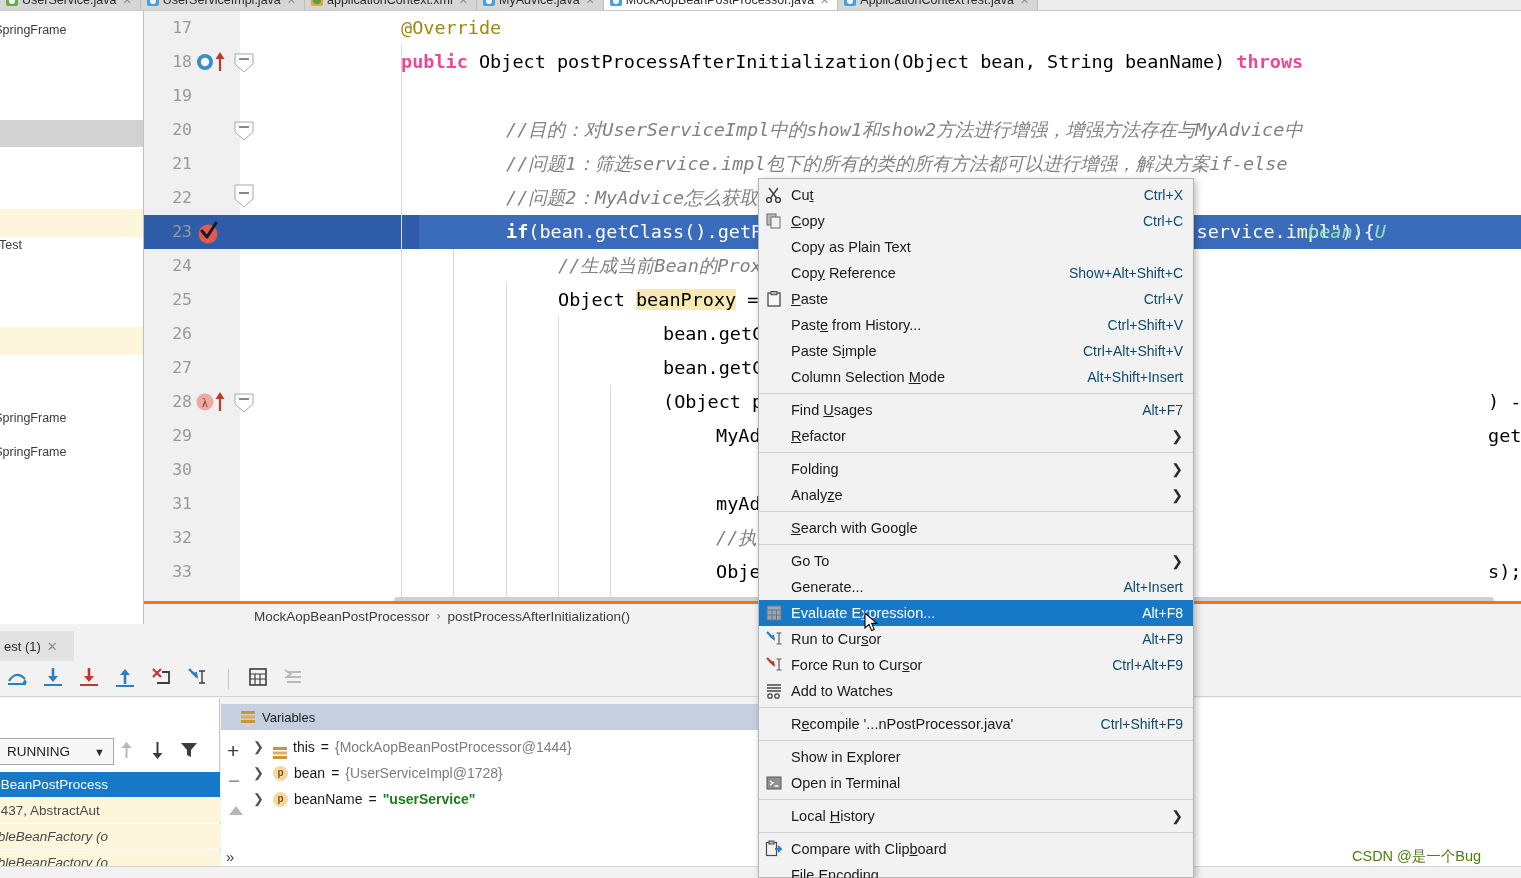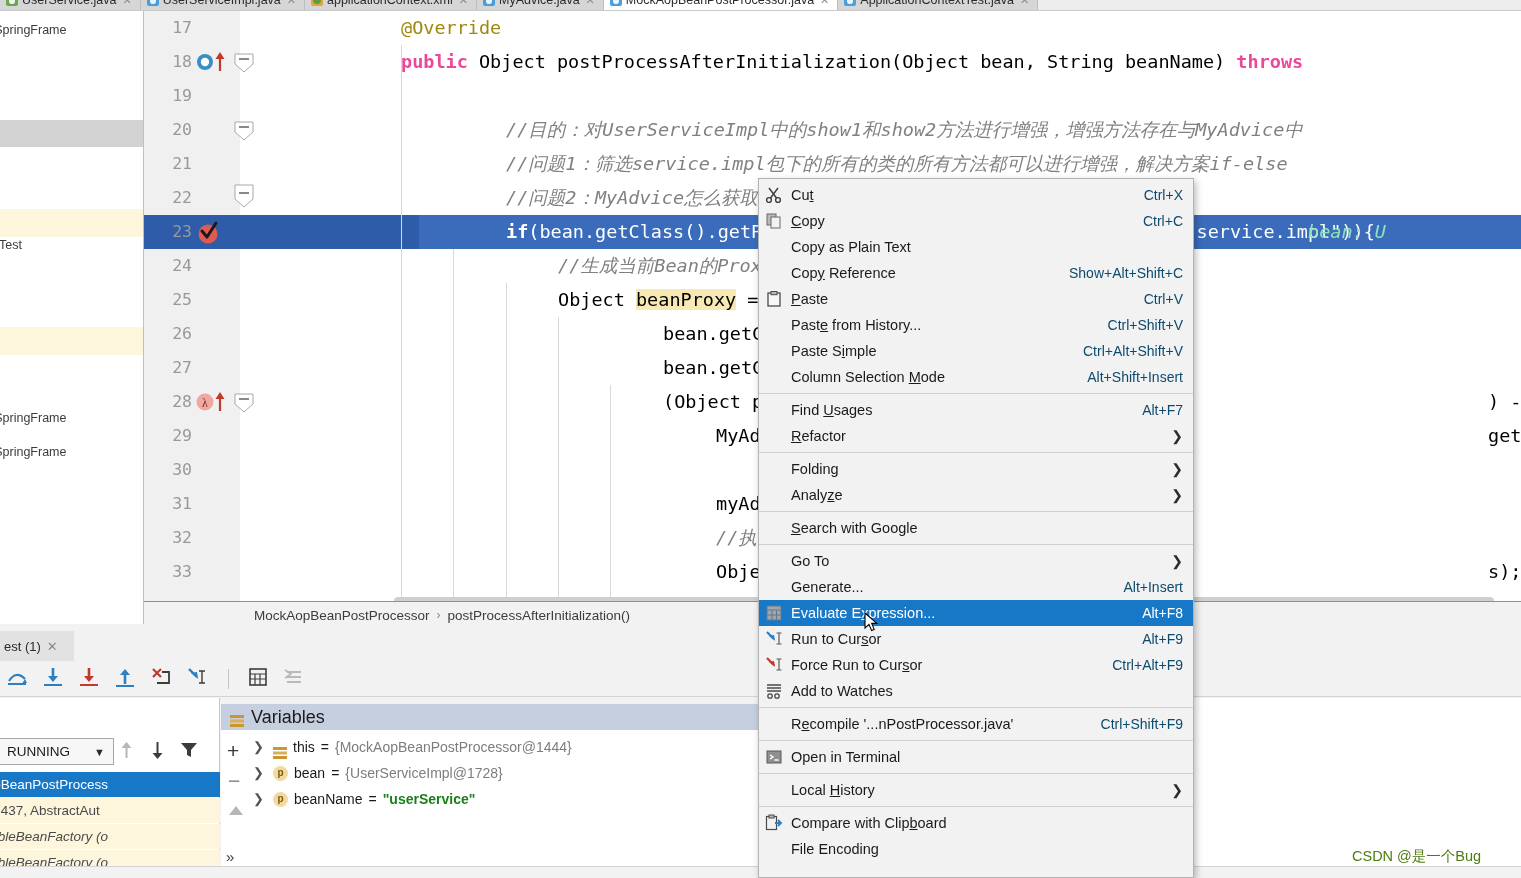--- a/index.html
+++ b/index.html
@@ -85,21 +85,21 @@
     background:#3a6cbb;
   }
   .curline-gutter{
     position:absolute; left:0; top:204px; width:144px; height:34px; background:#fdf6dd;
   }
   .hl-ident{ background:#f6e9b4; }
 
   
   .breadcrumb{
     position:absolute; left:144px; top:601px; width:1377px; height:27px;
-    background:#f2f2f2; border-top:1px solid #f97316;
+    background:#f2f2f2; border-top:3px solid #f97316;
     display:flex; align-items:center; padding-left:110px;
     font-size:13.5px; color:#3c3c3c; gap:7px;
   }
   .bc-sep{ color:#8a8a8a; font-size:12px; }
 
   
   .ed-hscroll{
     position:absolute; left:250px; top:586px; width:1100px; height:9px;
     background:#cfcfcf; border-radius:4px;
   }
@@ -131,22 +131,22 @@
     position:absolute; left:-84px; width:304px; height:25px; line-height:25px;
     font-size:13.5px; white-space:nowrap; padding-left:6px;
   }
 
   .varspanel{
     position:absolute; left:221px; top:704px; width:544px; height:174px;
     background:#ffffff;
   }
   .varhdr{
     position:absolute; left:0; top:0; width:544px; height:26px;
-    background:#c6cfe0; display:flex; align-items:center; gap:7px; padding-left:9px;
-    font-size:18px; color:#1a1a1a;
+    background:#c6cfe0; display:flex; align-items:center; gap:7px; padding-left:20px;
+    font-size:13px; color:#1a1a1a;
   }
   .varbtncol{ position:absolute; left:0; top:26px; width:30px; height:148px; }
   .vrow{
     position:absolute; left:32px; height:26px; line-height:26px;
     font-size:14px; color:#1a1a1a; white-space:nowrap;
     display:flex; align-items:center; gap:6px;
   }
   .arrowr{ color:#555; font-size:13px; width:14px; display:inline-block; }
   .pball{
     width:15px; height:15px; border-radius:50%; background:#f3d9a0;
@@ -614,20 +614,23 @@
           </svg></span>
         <span class="mlabel">Add to Watches</span>
       </div>
       <div class="msep"></div>
       <div class="mi">
         <span class="mlabel">R<u>e</u>compile '...nPostProcessor.java'</span>
         <span class="mkey">Ctrl+Shift+F9</span>
       </div>
       <div class="msep"></div>
       <div class="mi">
+        <span class="mlabel">Show in Explorer</span>
+      </div>
+      <div class="mi">
         <span class="micon"><svg width="18" height="18" viewBox="0 0 18 18">
             <rect x="2" y="3" width="14" height="12" fill="#8f8f8f" stroke="#5a5a5a"></rect>
             <path d="M5 7 l3 2 l-3 2 M9.5 12 h4" stroke="#ffffff" stroke-width="1.4" fill="none"></path>
           </svg></span>
         <span class="mlabel">Open in Terminal</span>
       </div>
       <div class="msep"></div>
       <div class="mi">
         <span class="mlabel">Local <u>H</u>istory</span>
         <span class="chev">❯</span>

